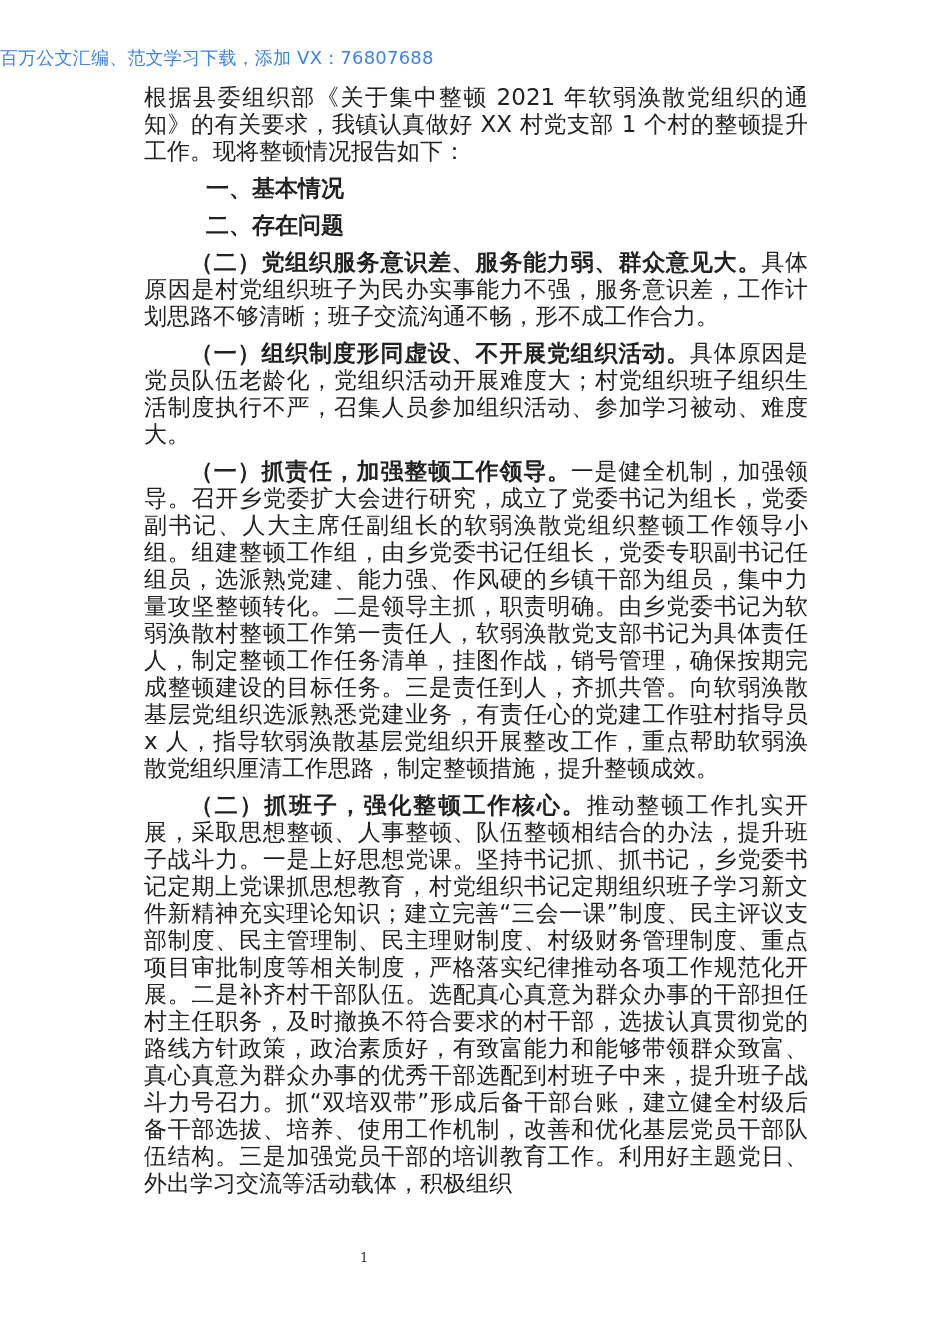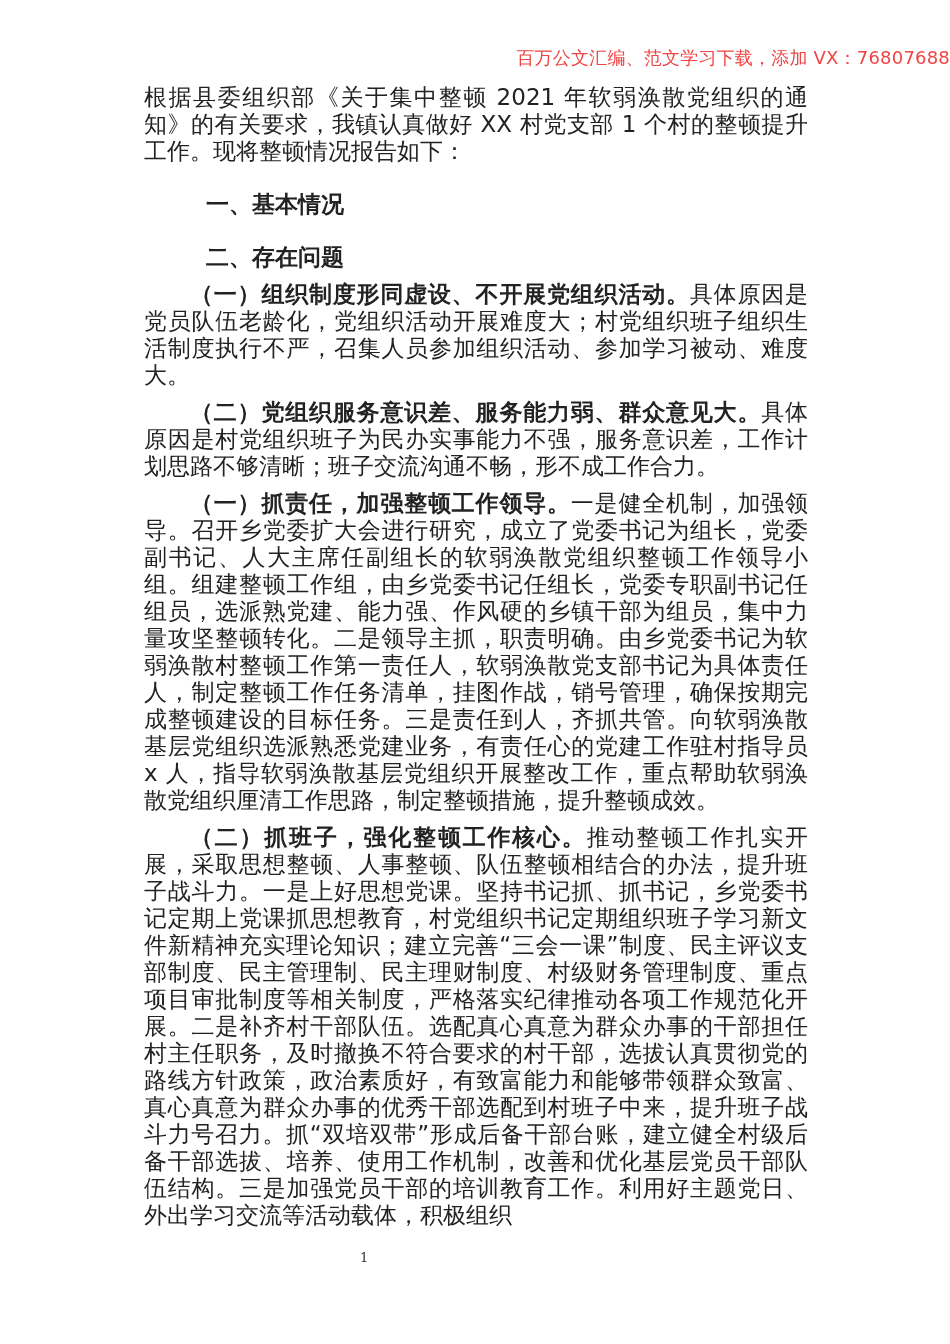--- a/index.html
+++ b/index.html
@@ -1,40 +1,40 @@
 <!DOCTYPE html>
 <html><head>
 <meta charset="utf-8">
 <style>
   html, body { margin: 0; padding: 0; background: #ffffff; }
   body { width: 950px; height: 1344px; position: relative; overflow: hidden;
          font-family: "DejaVu Sans", "Liberation Sans", sans-serif; color: #222; }
-  .banner { position: absolute; top: 46px; left: 0; width: 950px; text-align: right;
-            font-size: 18px; color: #ef4444; letter-spacing: 0.2px; }
+  .banner { position: absolute; top: 46px; left: 0; width: 950px; text-align: left;
+            font-size: 18px; color: #3b82f6; letter-spacing: 0.2px; }
   .content { position: absolute; left: 144px; top: 84px; width: 664px;
              font-size: 23px; line-height: 27px; }
   p { margin: 0; text-align: justify; word-break: break-all; }
   .indent { text-indent: 2em; }
-  .heading { font-weight: bold; text-indent: 2.7em; margin-top: 26px; margin-bottom: 10px; }
+  .heading { font-weight: bold; text-indent: 2.7em; margin-top: 10px; margin-bottom: 10px; }
   .para { margin-bottom: 10px; }
   .subhead { font-weight: bold; }
   .pagenum { position: absolute; top: 1250px; left: 360px; font-family: "DejaVu Serif", serif;
              font-size: 13px; color: #333; }
 </style>
 </head>
 <body>
 
 <div class="banner">百万公文汇编、范文学习下载，添加 VX：76807688</div>
 
 <div class="content">
   <p class="para">根据县委组织部《关于集中整顿 2021 年软弱涣散党组织的通知》的有关要求，我镇认真做好 XX 村党支部 1 个村的整顿提升工作。现将整顿情况报告如下：</p>
 
   <p class="heading">一、基本情况</p>
 
   <p class="heading">二、存在问题</p>
+  <p class="para indent"><span class="subhead">（二）党组织服务意识差、服务能力弱、群众意见大。</span><span>具体原因是村党组织班子为民办实事能力不强，服务意识差，工作计划思路不够清晰；班子交流沟通不畅，形不成工作合力。</span></p>
   <p class="para indent"><span class="subhead">（一）组织制度形同虚设、不开展党组织活动。</span><span>具体原因是党员队伍老龄化，党组织活动开展难度大；村党组织班子组织生活制度执行不严，召集人员参加组织活动、参加学习被动、难度大。</span></p>
-  <p class="para indent"><span class="subhead">（二）党组织服务意识差、服务能力弱、群众意见大。</span><span>具体原因是村党组织班子为民办实事能力不强，服务意识差，工作计划思路不够清晰；班子交流沟通不畅，形不成工作合力。</span></p>
 
   <p class="para indent"><span class="subhead">（一）抓责任，加强整顿工作领导。</span><span>一是健全机制，加强领导。召开乡党委扩大会进行研究，成立了党委书记为组长，党委副书记、人大主席任副组长的软弱涣散党组织整顿工作领导小组。组建整顿工作组，由乡党委书记任组长，党委专职副书记任组员，选派熟党建、能力强、作风硬的乡镇干部为组员，集中力量攻坚整顿转化。二是领导主抓，职责明确。由乡党委书记为软弱涣散村整顿工作第一责任人，软弱涣散党支部书记为具体责任人，制定整顿工作任务清单，挂图作战，销号管理，确保按期完成整顿建设的目标任务。三是责任到人，齐抓共管。向软弱涣散基层党组织选派熟悉党建业务，有责任心的党建工作驻村指导员 x 人，指导软弱涣散基层党组织开展整改工作，重点帮助软弱涣散党组织厘清工作思路，制定整顿措施，提升整顿成效。</span></p>
   <p class="para indent"><span class="subhead">（二）抓班子，强化整顿工作核心。</span><span>推动整顿工作扎实开展，采取思想整顿、人事整顿、队伍整顿相结合的办法，提升班子战斗力。一是上好思想党课。坚持书记抓、抓书记，乡党委书记定期上党课抓思想教育，村党组织书记定期组织班子学习新文件新精神充实理论知识；建立完善“三会一课”制度、民主评议支部制度、民主管理制、民主理财制度、村级财务管理制度、重点项目审批制度等相关制度，严格落实纪律推动各项工作规范化开展。二是补齐村干部队伍。选配真心真意为群众办事的干部担任村主任职务，及时撤换不符合要求的村干部，选拔认真贯彻党的路线方针政策，政治素质好，有致富能力和能够带领群众致富、真心真意为群众办事的优秀干部选配到村班子中来，提升班子战斗力号召力。抓“双培双带”形成后备干部台账，建立健全村级后备干部选拔、培养、使用工作机制，改善和优化基层党员干部队伍结构。三是加强党员干部的培训教育工作。利用好主题党日、外出学习交流等活动载体，积极组织</span></p>
 </div>
 
 <div class="pagenum">1</div>
 
 </body></html>

